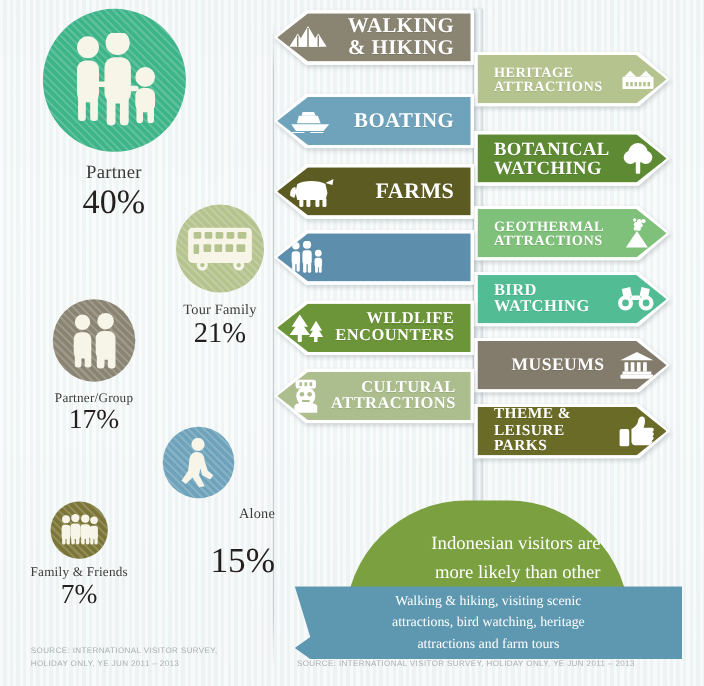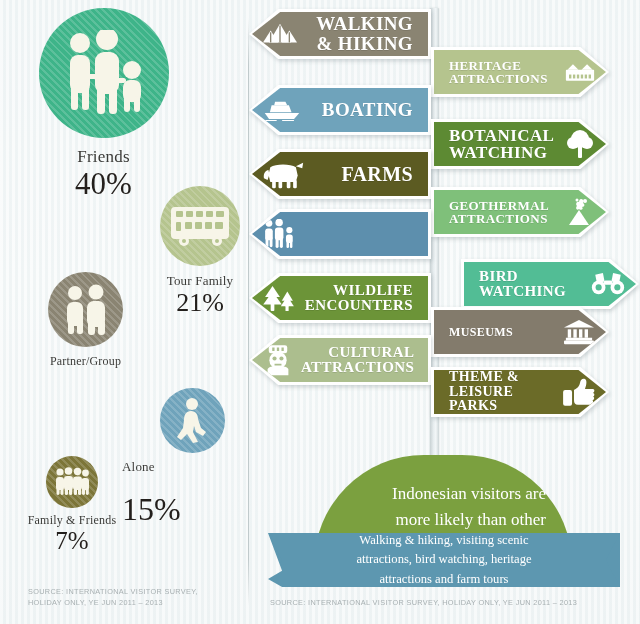--- a/index.html
+++ b/index.html
@@ -84,21 +84,21 @@
   #stat-tour        { left: 120px; top: 186px; width: 160px; text-align: center; }
   #stat-tour .circle { width: 80px; height: 80px; margin: 0 auto; }
   #stat-tour .stat-label { font-size: 13px; margin-top: 8px; }
   #stat-tour .stat-pct   { font-size: 26px; margin-top: 1px; }
 
   #stat-partner     { left: 8px;   top: 272px; width: 155px; text-align: center; }
   #stat-partner .circle { width: 75px; height: 75px; margin: 0 auto; }
   #stat-partner .stat-label { font-size: 12px; margin-top: 8px; }
   #stat-partner .stat-pct   { font-size: 25px; margin-top: 1px; }
 
-  #stat-alone       { left: 122px; top: 388px; width: 140px; text-align: left; }
+  #stat-alone       { left: 110px; top: 388px; width: 140px; text-align: right; }
   #stat-alone .circle { width: 65px; height: 65px; margin: 0 auto; }
   #stat-alone .stat-label { font-size: 13px; margin-top: 7px; }
   #stat-alone .stat-pct   { font-size: 32px; margin-top: 18px; }
 
   #stat-famfriends  { left: 12px;  top: 456px; width: 120px; text-align: center; }
   #stat-famfriends .circle { width: 52px; height: 52px; margin: 0 auto; }
   #stat-famfriends .stat-label { font-size: 12px; margin-top: 6px; }
   #stat-famfriends .stat-pct   { font-size: 25px; margin-top: 1px; }
 
   .source-left {
@@ -195,21 +195,21 @@
     font-family: "Liberation Serif", serif;
     font-size: 17px;
     line-height: 1.55;
     color: #ffffff;
     white-space: pre-line;
     padding: 0 26px;
   }
   .badge-ribbon {
     position: absolute;
     left: 0; top: 78px;
-    width: 352px; height: 54px;
+    width: 352px; height: 66px;
     background: #5d97b0;
     clip-path: polygon(0% 0%, 100% 0%, 100% 100%, 96% 85%, 100% 70%,
                        100% 100%, 4% 100%, 0% 85%, 4% 70%);
     display: flex;
     align-items: center;
     justify-content: center;
     filter: drop-shadow(0 2px 2px rgba(120,135,140,0.28));
   }
   .badge-ribbon-inner {
     width: 100%; height: 100%;
@@ -261,21 +261,21 @@
               <circle cx="74" cy="40" r="9"></circle>
               <rect x="65" y="50" width="18" height="22" rx="7"></rect>
               <rect x="66" y="66" width="6" height="16" rx="3"></rect>
               <rect x="76" y="66" width="6" height="16" rx="3"></rect>
               <rect x="30" y="44" width="10" height="5" rx="2.5"></rect>
               <rect x="58" y="48" width="10" height="5" rx="2.5"></rect>
             </g>
           </svg>
         </span>
       </div>
-      <div class="stat-label">Friends</div>
+      <div class="stat-label">Partner</div>
       <div class="stat-pct">40%</div>
     </div>
 
     <div class="stat" id="stat-tour">
       <div class="circle" style="background: rgb(181, 196, 142);">
         <span>
           <svg width="62" height="42" viewBox="0 0 62 42">
             <g fill="#f7f5e8">
               <rect x="2" y="2" width="58" height="32" rx="4"></rect>
               <circle cx="15" cy="36" r="5"></circle>
@@ -313,20 +313,21 @@
               <rect x="17" y="35" width="6" height="15" rx="2.5"></rect>
               <circle cx="36" cy="8" r="7.5"></circle>
               <rect x="27" y="17" width="18" height="26" rx="6.5"></rect>
               <rect x="28" y="36" width="7" height="15" rx="3"></rect>
               <rect x="38" y="36" width="7" height="15" rx="3"></rect>
             </g>
           </svg>
         </span>
       </div>
       <div class="stat-label">Partner/Group</div>
+      <div class="stat-pct">17%</div>
     </div>
 
     <div class="stat" id="stat-alone">
       <div class="circle" style="background: rgb(111, 163, 187);">
         <span>
           <svg width="40" height="46" viewBox="0 0 40 46">
             <g fill="#f7f5e8">
               <circle cx="20" cy="6" r="6"></circle>
               <path d="M19 13 C24 13 26 17 26 21 L29 30 L34 34 L31 38 L24 34 L22 28 L21 34 L26 44 L21 45 L15 36 L9 42 L5 39 L11 30 L12 22 C12 17 14 13 19 13 Z"></path>
             </g>
@@ -505,21 +506,21 @@
                   <rect x="19.8" y="21" width="3.6" height="13" rx="1.7"></rect>
                   <circle cx="31" cy="13" r="3.6"></circle>
                   <rect x="27" y="18" width="8" height="10" rx="3"></rect>
                   <rect x="27.6" y="25" width="3" height="9" rx="1.4"></rect>
                   <rect x="31.6" y="25" width="3" height="9" rx="1.4"></rect>
                 </g>
               </svg>
             </div>
           </div>
         </div>
-        <div class="sign point-right right-side" style="top: 262px; width: 172px; margin-left: 30px;">
+        <div class="sign point-right right-side" style="top: 250px; width: 172px;">
           <div class="sign-shell"></div>
           <div class="sign-inner" style="background: rgb(82, 189, 149);">
             <div class="sign-text" style="font-size: 15px;">BIRD
 WATCHING</div>
             <div class="sign-icon">
               <svg width="34" height="23.12" viewBox="0 0 40 27">
                 <g fill="#fff">
                   <circle cx="9" cy="18" r="8"></circle>
                   <circle cx="31" cy="18" r="8"></circle>
                   <path d="M5 3 L14 1 L16 11 L7 13 Z"></path>
@@ -549,21 +550,21 @@
                 </g>
               </svg>
             </div>
             <div class="sign-text" style="font-size: 15px;">WILDLIFE
 ENCOUNTERS</div>
           </div>
         </div>
         <div class="sign point-right right-side" style="top: 310px; width: 172px;">
           <div class="sign-shell"></div>
           <div class="sign-inner" style="background: rgb(131, 123, 108);">
-            <div class="sign-text" style="font-size: 12px;">MUSEUMS</div>
+            <div class="sign-text" style="font-size: 16px; margin-left: 16px;">MUSEUMS</div>
             <div class="sign-icon">
               <svg width="32" height="26.24" viewBox="0 0 34 28">
                 <g fill="#fff">
                   <path d="M17 1 L33 9 L1 9 Z"></path>
                   <rect x="1" y="23" width="32" height="4" rx="1"></rect>
                   <rect x="3" y="20" width="28" height="3"></rect>
                   <rect x="5" y="11" width="3.6" height="9"></rect>
                   <rect x="11" y="11" width="3.6" height="9"></rect>
                   <rect x="17" y="11" width="3.6" height="9"></rect>
                   <rect x="23" y="11" width="3.6" height="9"></rect>

